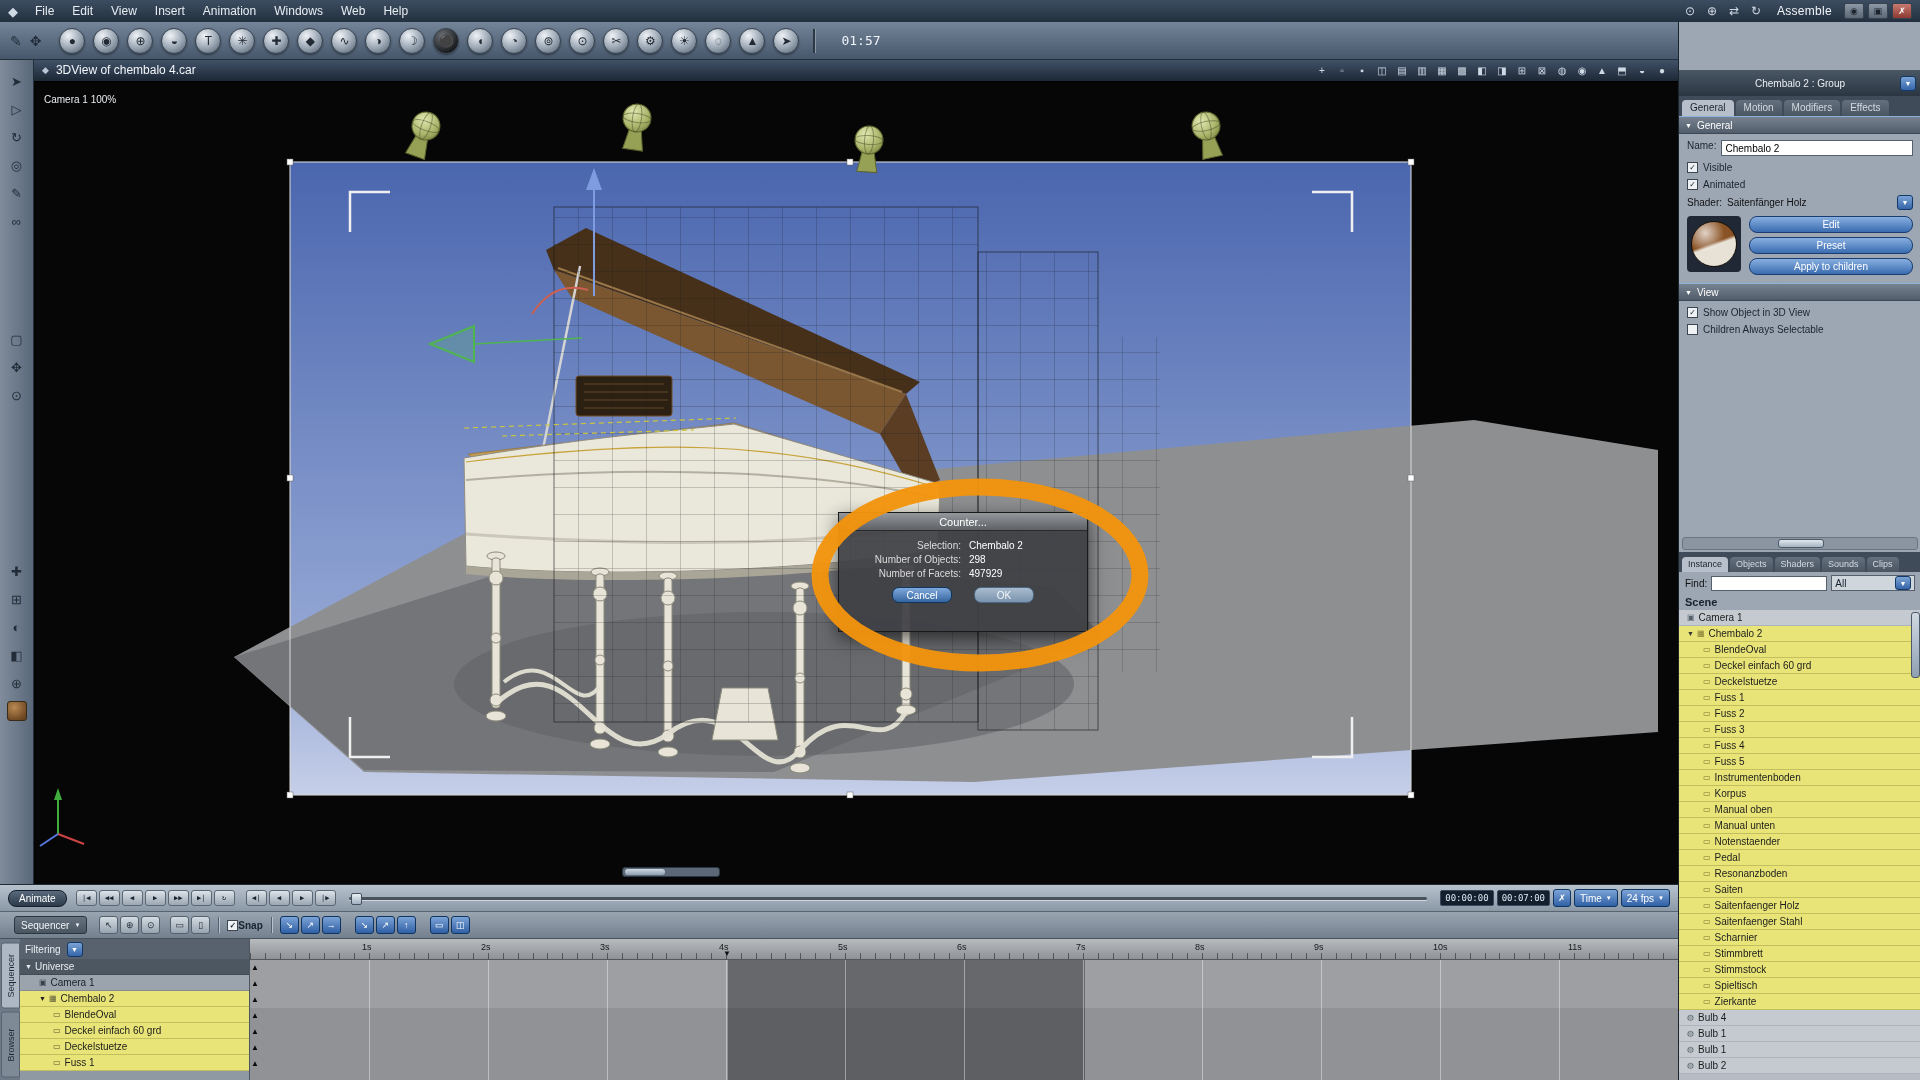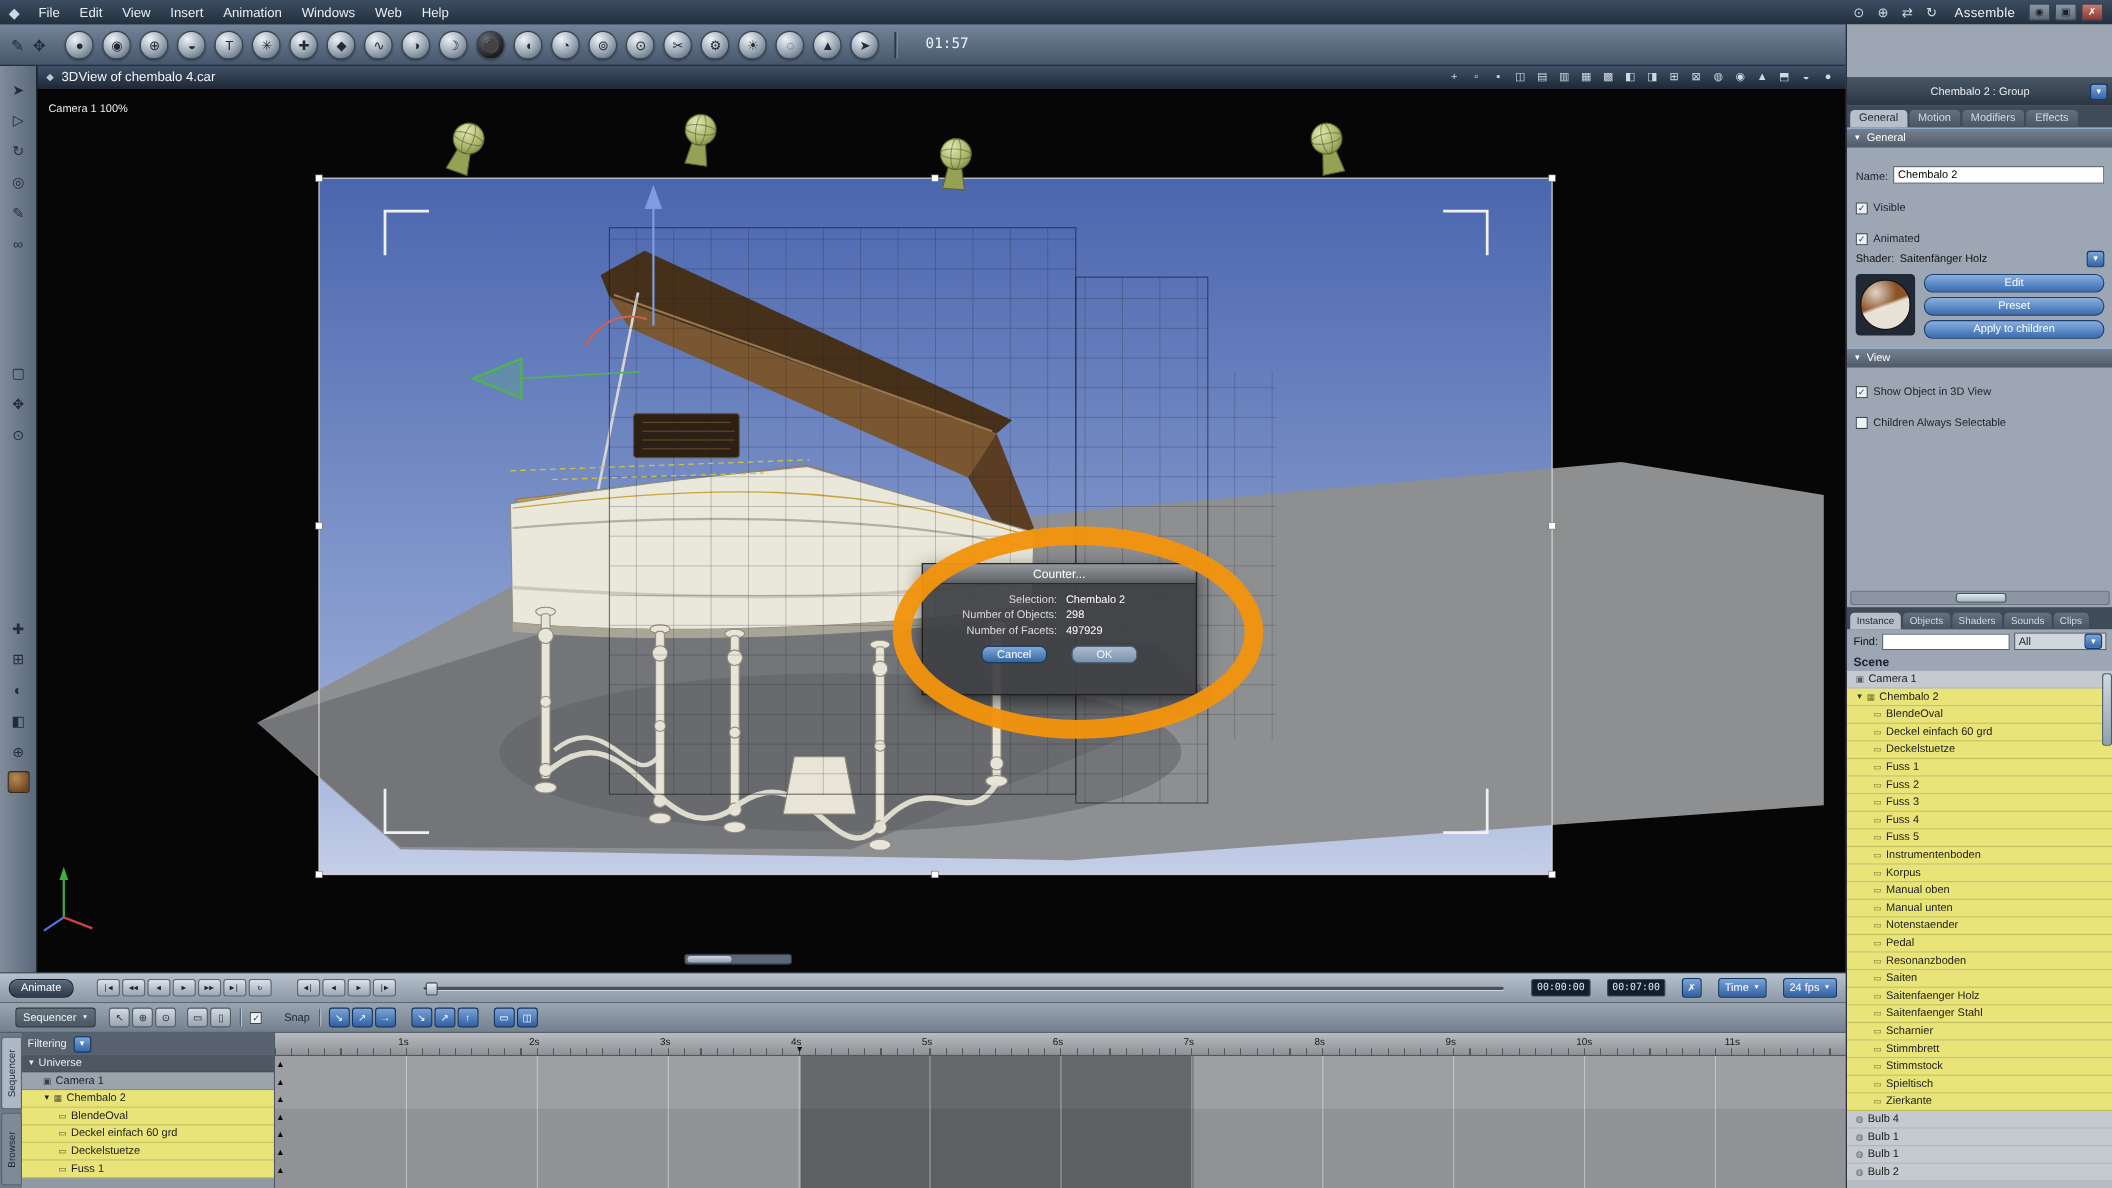--- a/index.html
+++ b/index.html
@@ -75,21 +75,21 @@
     background:linear-gradient(#7ba3d6,#3565a8);border:1px solid #123a68;border-radius:3px;}
   .pphead .pbtn{position:absolute;right:5px;top:6px;}
   .ptabs{height:20px;flex:none;display:flex;align-items:flex-end;background:#3f4b59;padding:0 3px;gap:2px;}
   .ptab{padding:2px 8px 3px;font-size:10px;border-radius:4px 4px 0 0;background:linear-gradient(#65707e,#4a5562);color:#d3dae2;}
   .ptab.active{background:#b7c0ca;color:#1c2430;}
   .btab{padding:2px 6px 3px;font-size:9px;border-radius:4px 4px 0 0;background:linear-gradient(#65707e,#4a5562);color:#d3dae2;}
   .btab.active{background:#b7c0ca;color:#1c2430;}
   .sechead{height:16px;flex:none;display:flex;align-items:center;gap:5px;padding:0 6px;
     background:linear-gradient(#76828f,#515d6a);color:#fff;border-top:1px solid #8fb2dd;border-bottom:1px solid #3c4854;}
   .sechead .tri{font-size:7px;}
-  .prow{flex:none;display:flex;align-items:flex-end;padding:17px 8px 0;gap:5px;color:#1b232d;}
+  .prow{flex:none;display:flex;align-items:flex-start;padding:6px 8px 0;gap:5px;color:#1b232d;}
   .prow input{height:14px;border:1px solid #55606c;background:#fff;font-size:10px;flex:1;
     font-family:"Liberation Sans",sans-serif;padding:0 3px;}
   .cb{width:9px;height:9px;flex:none;background:#eef2f5;border:1px solid #3c4650;font-size:8px;line-height:9px;
     text-align:center;color:#14202e;}
   .cb.checked::after{content:"✓";}
   .shaderrow{display:flex;align-items:center;gap:5px;padding:5px 8px 0;}
   .previewblock{flex:none;display:flex;gap:8px;padding:6px 8px 0;}
   .ballbox{width:54px;height:56px;background:#202835;border-radius:4px;display:flex;align-items:center;justify-content:center;}
   .ball{width:44px;height:44px;border-radius:50%;
     background:radial-gradient(circle at 30% 25%,rgba(255,255,255,.75),rgba(255,255,255,0) 42%),
@@ -114,21 +114,21 @@
     border-bottom:1px solid #aeb4bb;box-sizing:border-box;}
   .srow.hl{background:#e9e478;border-bottom:1px solid #c4bf5e;}
   .srow .exp{font-size:7px;margin-right:3px;color:#333;}
   .srow .oicon{font-size:8px;margin-right:4px;color:#56606a;}
   .srow.hl .oicon{color:#7c7630;}
   .vscroll{position:absolute;right:1px;top:2px;width:7px;height:64px;z-index:2;
     background:linear-gradient(#cfd8e1,#8fa0b2);border:1px solid #4a5a6a;border-radius:3px;}
   
   .bpanel{position:absolute;left:0;top:884px;width:1678px;height:196px;z-index:15;background:#8a95a2;
     border-top:1px solid #222c36;display:flex;flex-direction:column;font-size:10px;}
-  .playbar{height:26px;flex:none;display:flex;align-items:center;gap:15px;padding:0 8px;
+  .playbar{height:26px;flex:none;display:flex;align-items:center;gap:3px;padding:0 8px;
     background:linear-gradient(#b7c2cd,#8b98a6);border-bottom:1px solid #5a6470;}
   .animatebtn{height:15px;padding:0 10px;border-radius:8px;display:flex;align-items:center;color:#fff;font-size:10px;
     background:linear-gradient(#5a6a7c,#2c3a4a);border:1px solid #16202c;}
   .tbtn{height:14px;min-width:15px;padding:0 2px;display:flex;align-items:center;justify-content:center;
     background:linear-gradient(#dde3e9,#9aa6b2);border:1px solid #5a6672;border-radius:3px;
     font-size:7px;color:#1a2430;font-family:"DejaVu Sans Mono",monospace;}
   .slider{flex:1;height:10px;margin:0 10px;position:relative;}
   .groove{position:absolute;left:0;right:0;top:4px;height:3px;background:#49535d;border-radius:2px;box-shadow:0 1px 0 #cfd6dd;}
   .shandle{position:absolute;left:2px;top:0;width:9px;height:10px;background:linear-gradient(#eaf0f5,#9fb0c0);
     border:1px solid #45525e;border-radius:2px;}
@@ -140,21 +140,21 @@
     background:linear-gradient(#7ba3d6,#3060a5);border:1px solid #103560;border-radius:3px;}
   .dropbtn .arr{font-size:6px;}
   .seqbar{height:26px;flex:none;display:flex;align-items:center;gap:4px;padding:0 8px 0 14px;
     background:linear-gradient(#9aa5b2,#73808d);border-bottom:1px solid #47515c;}
   .seqdrop{height:16px;display:flex;align-items:center;gap:5px;padding:0 6px;color:#f0f4f8;font-size:10px;
     background:linear-gradient(#66727f,#49555f);border:1px solid #2c3640;border-radius:3px;}
   .sqbtn{width:17px;height:16px;display:flex;align-items:center;justify-content:center;font-size:9px;
     color:#1c2835;background:linear-gradient(#d4dbe2,#97a4b0);border:1px solid #55616d;border-radius:3px;}
   .sqbtn.blue{color:#fff;background:linear-gradient(#7ba3d6,#3060a5);border-color:#103560;}
   .sqsep{width:1px;height:16px;background:#55616d;margin:0 4px;box-shadow:1px 0 0 #b9c3cd;}
-  .snapwrap{display:flex;align-items:center;gap:20px;color:#1a2430;}
+  .snapwrap{display:flex;align-items:center;gap:0;color:#1a2430;font-weight:bold;}
   .bcontent{flex:1;display:flex;min-height:0;}
   .vtabs{width:20px;flex:none;display:flex;flex-direction:column;gap:3px;padding:4px 0;background:#6f7a88;align-items:center;}
   .vtab{flex:1;width:17px;display:flex;align-items:center;justify-content:center;
     writing-mode:vertical-rl;transform:rotate(180deg);font-size:9px;color:#1e2835;
     background:#7f8a97;border:1px solid #59646f;border-radius:0 3px 3px 0;}
   .vtab.active{background:#adb8c4;}
   .ltree{width:229px;flex:none;display:flex;flex-direction:column;background:#8f99a4;border-right:1px solid #4c5660;}
   .flthead{height:20px;flex:none;display:flex;align-items:center;gap:6px;padding:0 5px;
     background:#57626e;color:#e9eef3;}
   .trow{height:16px;flex:none;display:flex;align-items:center;font-size:10px;box-sizing:border-box;border-bottom:1px solid rgba(0,0,0,.14);}

